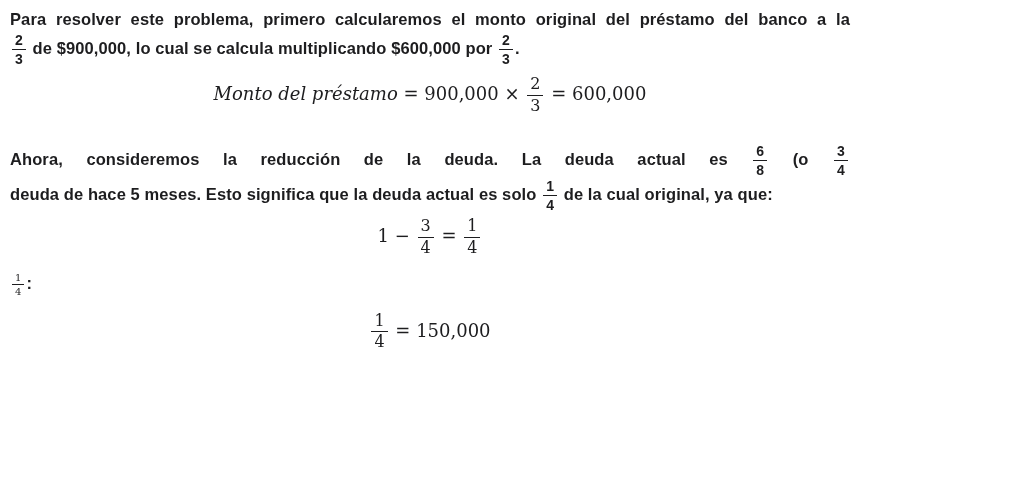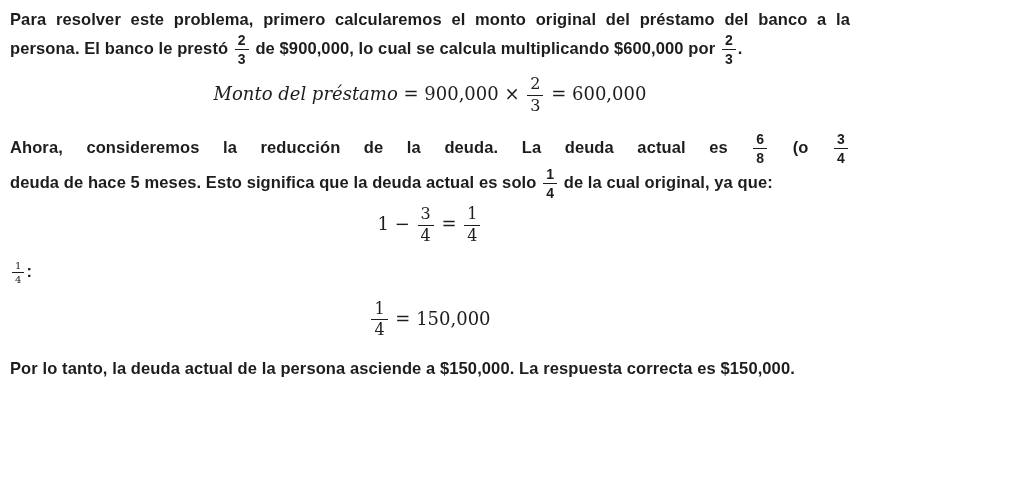--- a/index.html
+++ b/index.html
@@ -45,33 +45,33 @@
   .frac .fn { display: block; line-height: 1.15; padding: 0 3px 1px; }
   .frac .fd { display: block; line-height: 1.15; padding: 1px 3px 0; border-top: 1.6px solid currentColor; }
 
   .frac.inline  { font-size: 14px; }                                   
   .frac.display { font-size: 16px; }                                   
   .frac.small   { font-size: 10px; font-family: "DejaVu Serif", serif; font-weight: 400; vertical-align: middle; }
 
   
   .b1 { margin-top: 8px; }
   .b2 { margin-top: 20px; }
-  .b3 { margin-top: 16px; }
+  .b3 { margin-top: 28px; }
   .b4 { margin-top: 4px;  }
   .b5 { margin-top: 14px; }
   .b6 { margin-top: 14px; }
   .b7 { margin-top: 16px; }
 </style>
 </head>
 <body>
 
 <div class="doc">
   <div class="para b0">
       <div class="line justify"><span>Para resolver este problema, primero calcularemos el monto original del préstamo del banco a la</span></div>
-      <div class="line left"><span>persona. El banco le prestó </span><span class="frac inline">
+      <div class="line left"><span class="frac inline">
           <span class="fn">2</span>
           <span class="fd">3</span>
         </span><span> de $900,000, lo cual se calcula multiplicando $600,000 por </span><span class="frac inline">
           <span class="fn">2</span>
           <span class="fd">3</span>
         </span><span>.</span></div>
     </div>
   <div class="equation b1"><em>Monto del préstamo</em><span> = 900,000 × </span><span class="frac display">
         <span class="fn">2</span>
         <span class="fd">3</span>
@@ -99,16 +99,13 @@
   <div class="para b5">
       <div class="line left"><span class="frac small">
           <span class="fn">1</span>
           <span class="fd">4</span>
         </span><span>:</span></div>
     </div>
   <div class="equation b6"><span class="frac display">
         <span class="fn">1</span>
         <span class="fd">4</span>
       </span><span> = 150,000</span></div>
-  <div class="para b7">
-      <div class="line left"><span>Por lo tanto, la deuda actual de la persona asciende a $150,000. La respuesta correcta es $150,000.</span></div>
-    </div>
 </div>
 
 </body></html>

